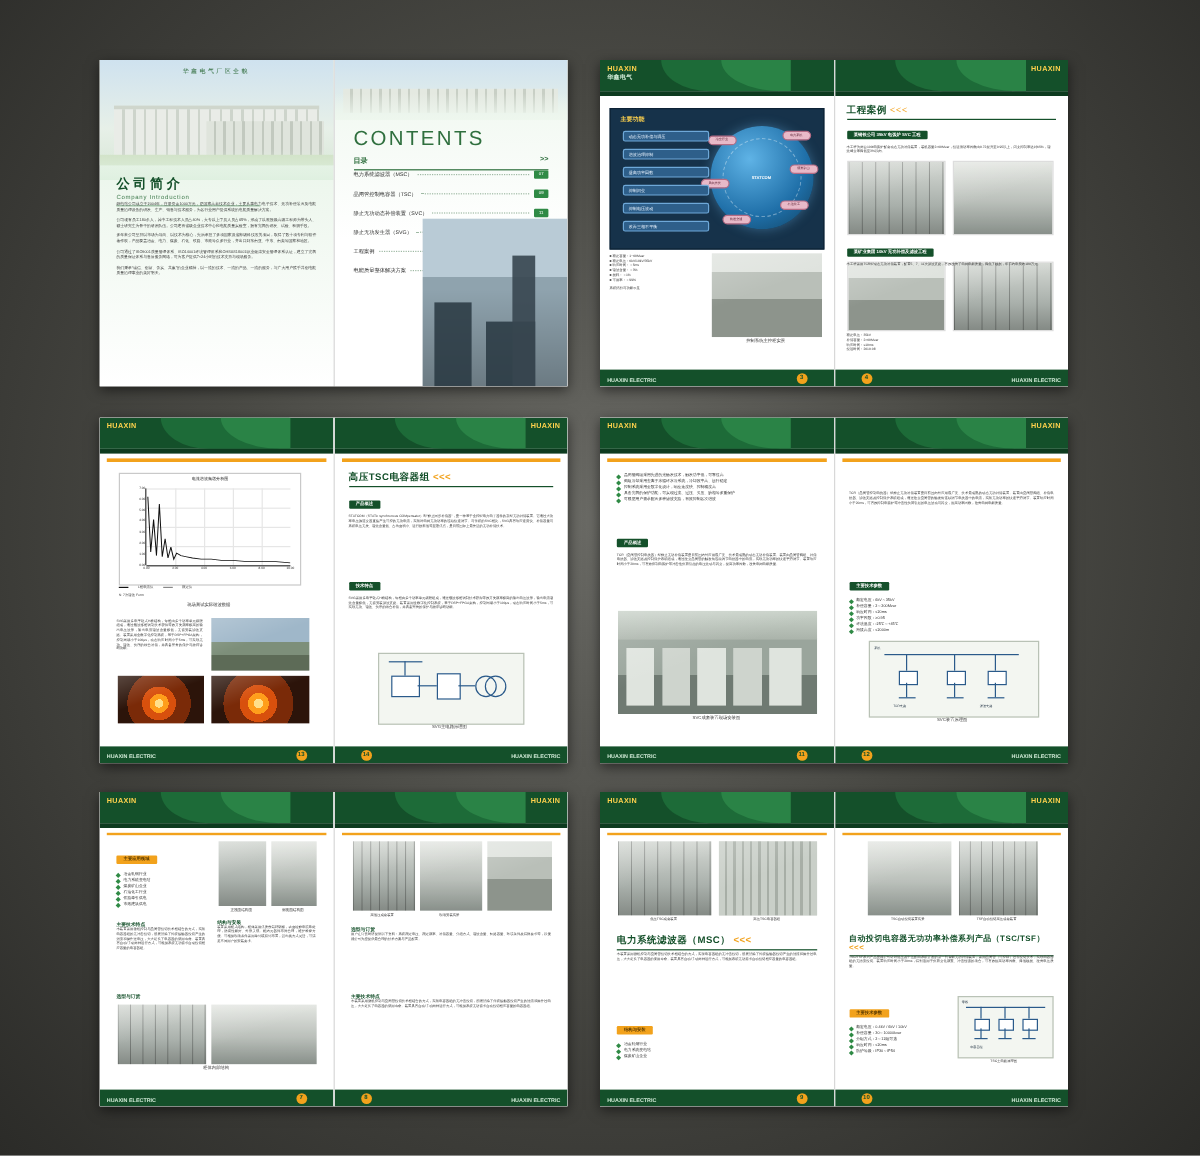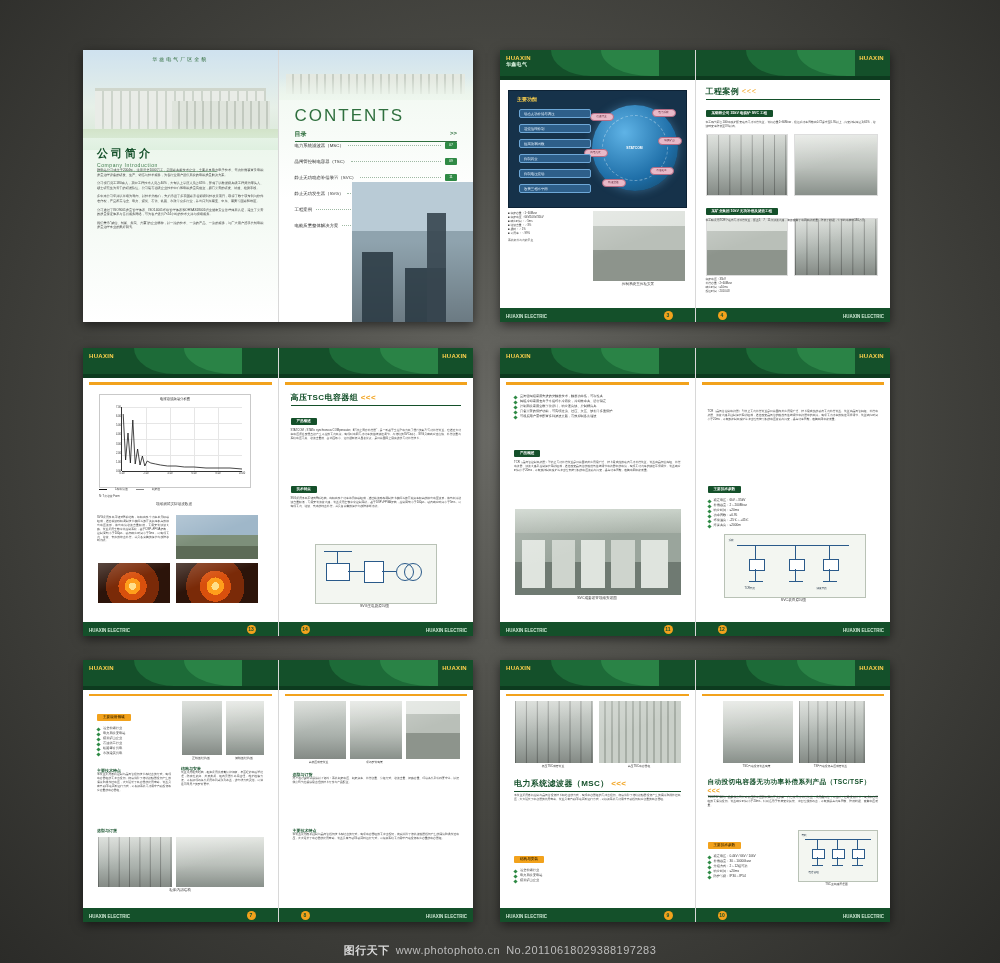--- a/index.html
+++ b/index.html
@@ -826,19 +826,14 @@
       </div>
       <div class="cap" style="position:absolute;left:102px;top:222px;width:78px;font-size:2.8px;">TSC主电路原理图</div>
 
       <div class="ftr">
         <span class="fr">HUAXIN ELECTRIC</span>
         <span class="pg" style="left:22px;">10</span>
       </div>
     </div>
   </div>
 
-  <div class="wm">
-    <span class="brand">图行天下</span>
-    <span class="url">www.photophoto.cn</span>
-    <span class="no">No.20110618029388197283</span>
-  </div>
 
 </div>
 
 </body></html>

